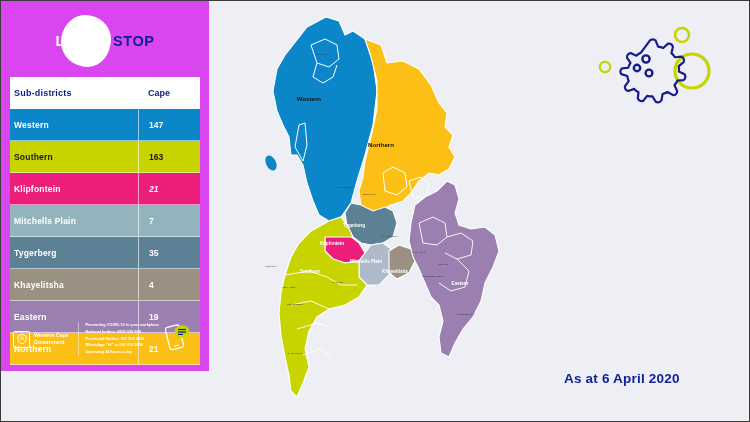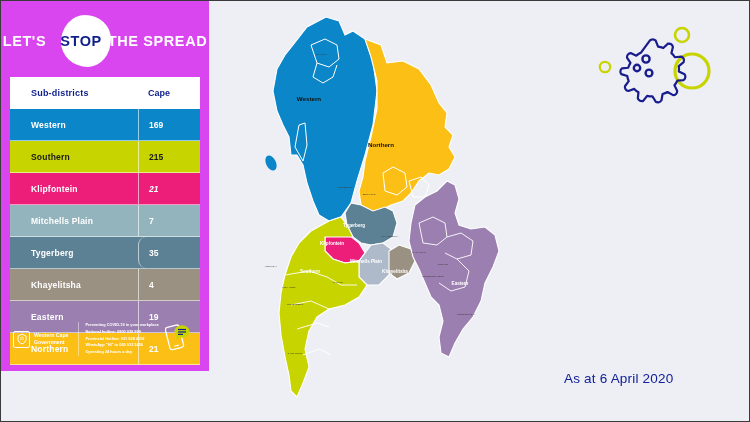--- a/index.html
+++ b/index.html
@@ -51,21 +51,21 @@
     width: 190px;
     background: #ffffff;
   }
   .trow {
     display: flex; align-items: center;
     height: 32px;
     border-bottom: 1px solid rgba(255,255,255,.55);
   }
   .trow.header { height: 32px; background: #ffffff; border-bottom: none; }
   .c-name {
-    width: 128px; padding-left: 21px;
+    width: 128px; padding-left: 4px;
     font-size: 8.5px; font-weight: bold; letter-spacing: .2px;
   }
   .c-val {
     flex: 1; padding-left: 10px;
     font-size: 8.5px; font-weight: bold;
     border-left: 1px solid rgba(255,255,255,.6);
     height: 100%; display: flex; align-items: center;
   }
   .trow.header .c-name, .trow.header .c-val {
     color: #0e1f8c; font-size: 9px; border-left: none;
@@ -92,21 +92,21 @@
     margin-left: 9px; padding-left: 7px;
     border-left: 1px solid rgba(255,255,255,.45);
     font-size: 3.9px; line-height: 1.72; color: #ffffff; font-weight: bold;
   }
   #phone-icon { margin-left: 6px; }
 
   
   #virus { position: absolute; left: 592px; top: 18px; }
   #date-label {
     position: absolute; left: 563px; top: 370px;
-    font-size: 13.5px; font-weight: normal; color: #13209b;
+    font-size: 13.5px; font-weight: bold; color: #13209b;
     letter-spacing: .2px;
   }
   #map { position: absolute; left: 232px; top: 4px; }
   .mlabel {
     font-family: "Liberation Sans", sans-serif;
     font-weight: bold; fill: #111111;
   }
   .mlabel-big { font-size: 6.2px; }
   .mlabel-mid { font-size: 4.6px; fill: #ffffff; }
   .mlabel-sm  { font-size: 2.5px; fill: #3b3b3b; font-weight: normal; }
@@ -116,49 +116,48 @@
 
 <div id="canvas">
 
   <div id="left-panel">
 
     <div id="banner">
       <div id="banner-blob"></div>
       <div id="banner-text">
         <span class="bn-white">LET'S</span>
         <span class="bn-navy">STOP</span>
-        <span class="bn-white">THE SPREAD</span>
       </div>
     </div>
 
     <div id="table">
       <div class="trow header">
         <div class="c-name">Sub-districts</div>
         <div class="c-val">Cape</div>
       </div>
       <div id="table-body">
           <div class="trow" style="background: rgb(11, 134, 200);">
             <div class="c-name" style="color: rgb(255, 255, 255);">Western</div>
-            <div class="c-val" style="color: rgb(255, 255, 255);">169</div>
+            <div class="c-val" style="color: rgb(255, 255, 255);">147</div>
           </div>
           <div class="trow" style="background: rgb(200, 212, 0);">
             <div class="c-name" style="color: rgb(26, 26, 26);">Southern</div>
-            <div class="c-val" style="color: rgb(26, 26, 26);">215</div>
+            <div class="c-val" style="color: rgb(26, 26, 26);">163</div>
           </div>
           <div class="trow" style="background: rgb(236, 30, 121);">
             <div class="c-name" style="color: rgb(255, 255, 255);">Klipfontein</div>
             <div class="c-val" style="color: rgb(255, 255, 255); font-style: italic;">21</div>
           </div>
           <div class="trow" style="background: rgb(147, 180, 189);">
             <div class="c-name" style="color: rgb(255, 255, 255);">Mitchells Plain</div>
             <div class="c-val" style="color: rgb(255, 255, 255);">7</div>
           </div>
           <div class="trow" style="background: rgb(92, 129, 149);">
             <div class="c-name" style="color: rgb(255, 255, 255);">Tygerberg</div>
-            <div class="c-val" style="color: rgb(255, 255, 255); border-radius: 8px;">35</div>
+            <div class="c-val" style="color: rgb(255, 255, 255);">35</div>
           </div>
           <div class="trow" style="background: rgb(155, 145, 131);">
             <div class="c-name" style="color: rgb(255, 255, 255);">Khayelitsha</div>
             <div class="c-val" style="color: rgb(255, 255, 255);">4</div>
           </div>
           <div class="trow" style="background: rgb(155, 127, 176);">
             <div class="c-name" style="color: rgb(255, 255, 255);">Eastern</div>
             <div class="c-val" style="color: rgb(255, 255, 255);">19</div>
           </div>
           <div class="trow" style="background: rgb(252, 191, 22);">

